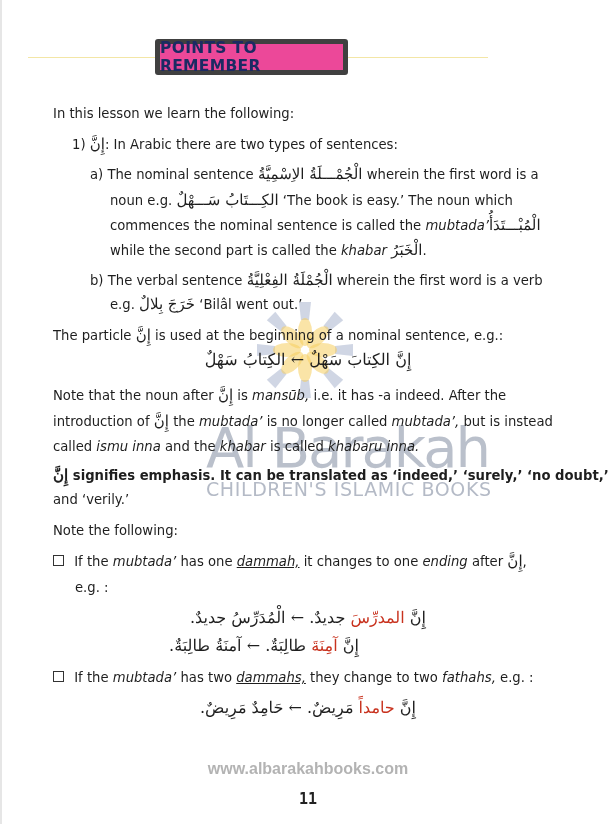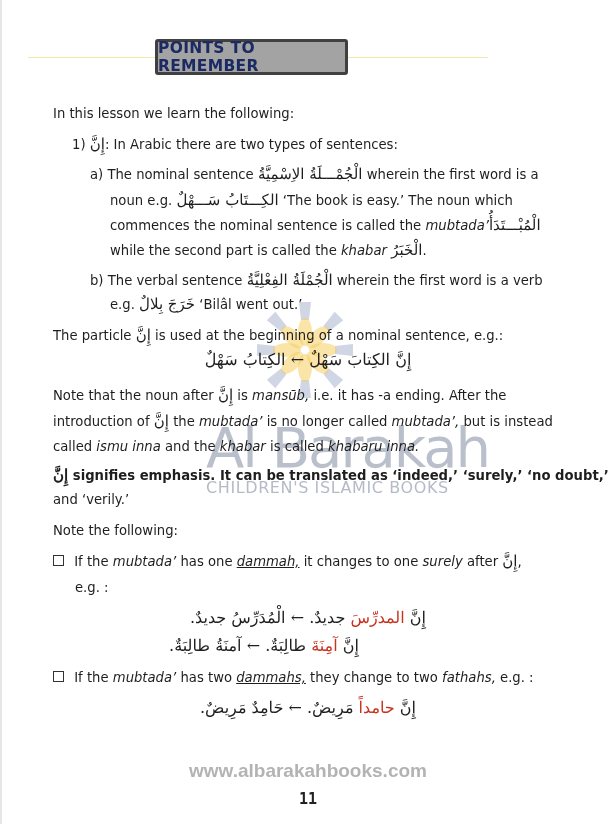--- a/index.html
+++ b/index.html
@@ -2,42 +2,42 @@
 <html><head>
 <meta charset="utf-8">
 <style>
   html,body{margin:0;padding:0;}
   body{width:616px;height:824px;background:#ffffff;position:relative;overflow:hidden;
        font-family:"DejaVu Sans","Liberation Sans",sans-serif;color:#1e1e1e;}
   .page{position:absolute;left:0;top:0;width:616px;height:824px;}
   .hr{position:absolute;top:57px;height:1px;background:#f3e6a6;}
   .hr.l{left:28px;width:128px;}
   .hr.r{left:348px;width:140px;}
-  .title-box{position:absolute;left:155px;top:39px;width:193px;height:36px;background:#a3a3a3;
-       border:3px solid #404040;border-radius:3px;box-sizing:border-box;
+  .title-box{position:absolute;left:155px;top:39px;width:193px;height:36px;background:#ec4899;
+       border:5px solid #404040;border-radius:3px;box-sizing:border-box;
        display:flex;align-items:center;justify-content:center;}
   .title-box span{font-family:"DejaVu Sans","Liberation Sans",sans-serif;font-weight:bold;
        font-size:15.5px;color:#1c2a63;letter-spacing:0.3px;}
   .line{position:absolute;font-size:13.2px;line-height:16px;white-space:nowrap;}
   .ar{font-family:"DejaVu Serif","Liberation Serif",serif;font-size:15px;direction:rtl;unicode-bidi:isolate;}
   .ar-line{position:absolute;font-family:"DejaVu Serif","Liberation Serif",serif;font-size:16px;
        direction:rtl;text-align:center;white-space:nowrap;line-height:20px;}
   .red{color:#c8321e;}
   i{font-style:italic;}
   .u{text-decoration:underline;}
   .box{display:inline-block;width:9px;height:9px;border:1px solid #333;margin-right:6px;vertical-align:0px;}
   .wm-text{position:absolute;left:206px;top:405px;font-family:"DejaVu Sans","Liberation Sans",sans-serif;
        font-size:56px;color:rgba(130,140,160,0.55);letter-spacing:-2px;line-height:86px;}
   .wm-sub{position:absolute;left:206px;top:478px;font-family:"DejaVu Sans","Liberation Sans",sans-serif;
-       font-size:16px;color:rgba(130,140,160,0.6);letter-spacing:0.6px;}
+       font-size:19px;color:rgba(130,140,160,0.6);letter-spacing:0.6px;}
   .wm-logo{position:absolute;left:255px;top:300px;width:100px;height:100px;}
   .page-num{position:absolute;left:0;width:616px;top:790px;text-align:center;
        font-family:"DejaVu Sans Mono","Liberation Mono",monospace;font-weight:bold;font-size:15px;color:#222;}
   .site{position:absolute;left:0;width:616px;top:760px;text-align:center;
-       font-family:"Liberation Sans","DejaVu Sans",sans-serif;font-size:19px;font-weight:bold;color:#b3b3b3;}
+       font-family:"Liberation Sans","DejaVu Sans",sans-serif;font-size:16px;font-weight:bold;color:#b3b3b3;}
   .edge{position:absolute;left:0;top:0;width:2px;height:824px;background:#e6e6e6;}
 </style>
 </head>
 <body>
 
 <div class="page">
   <div class="edge"></div>
 
   <div class="hr l"></div>
   <div class="hr r"></div>
@@ -117,21 +117,21 @@
     <span class="ar">خَرَجَ بِلالٌ</span>
     <span>‘Bilâl went out.’</span>
   </div>
   <div class="ar-line" style="left:0;width:616px;top:350px;">إِنَّ الكِتابَ سَهْلٌ ← الكِتابُ سَهْلٌ</div>
 
   <div class="line" style="left:53px;top:387px;">
     <span>Note that the noun after</span>
     <span class="ar">إِنَّ</span>
     <span>is</span>
     <i>mansūb,</i>
-    <span>i.e. it has -a ending. After the</span>
+    <span>i.e. it has -a indeed. After the</span>
   </div>
   <div class="line" style="left:53px;top:413px;">
     <span>introduction of</span>
     <span class="ar">إِنَّ</span>
     <span>the</span>
     <i>mubtada’</i>
     <span>is no longer called</span>
     <i>mubtada’,</i>
     <span>but is instead</span>
   </div>
@@ -152,21 +152,21 @@
 
   <div class="line" style="left:53px;top:523px;">Note the following:</div>
 
   <div class="line" style="left:53px;top:553px;">
     <span class="box"></span>
     <span>If the</span>
     <i>mubtada’</i>
     <span>has one</span>
     <i class="u">dammah,</i>
     <span>it changes to one</span>
-    <i>surely</i>
+    <i>ending</i>
     <span>after</span>
     <span class="ar">إِنَّ</span><span>,</span>
   </div>
   <div class="line" style="left:75px;top:580px;">e.g. :</div>
 
   <div class="ar-line" style="left:0;width:616px;top:608px;">
     <span>إِنَّ</span>
     <span class="red">المدرِّسَ</span>
     <span>جديدٌ. ← الْمُدَرِّسُ جديدٌ.</span>
   </div>

